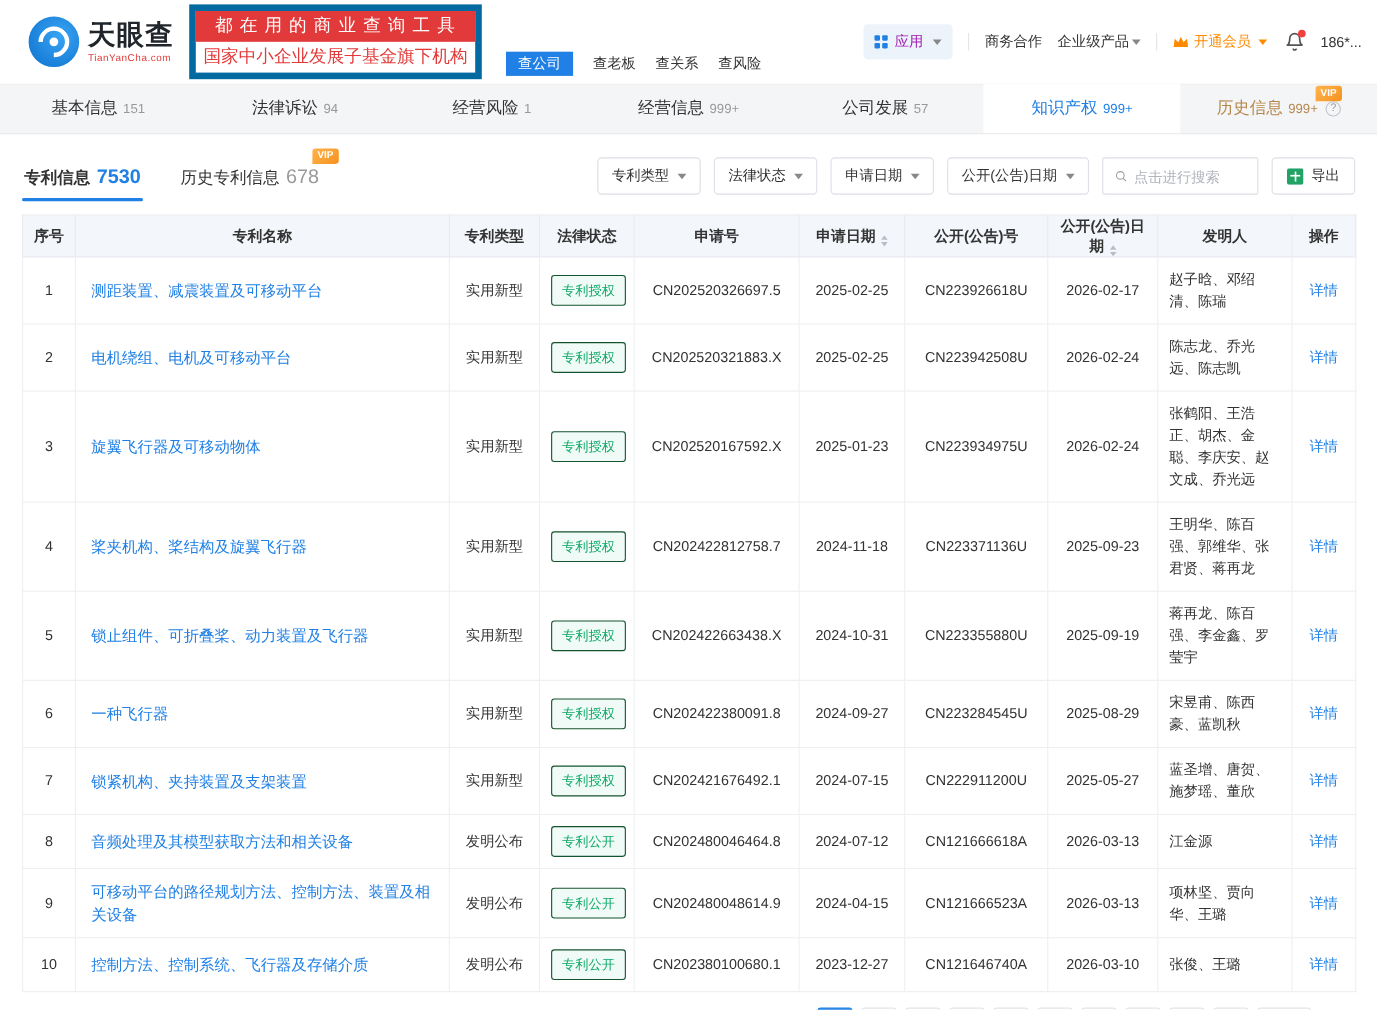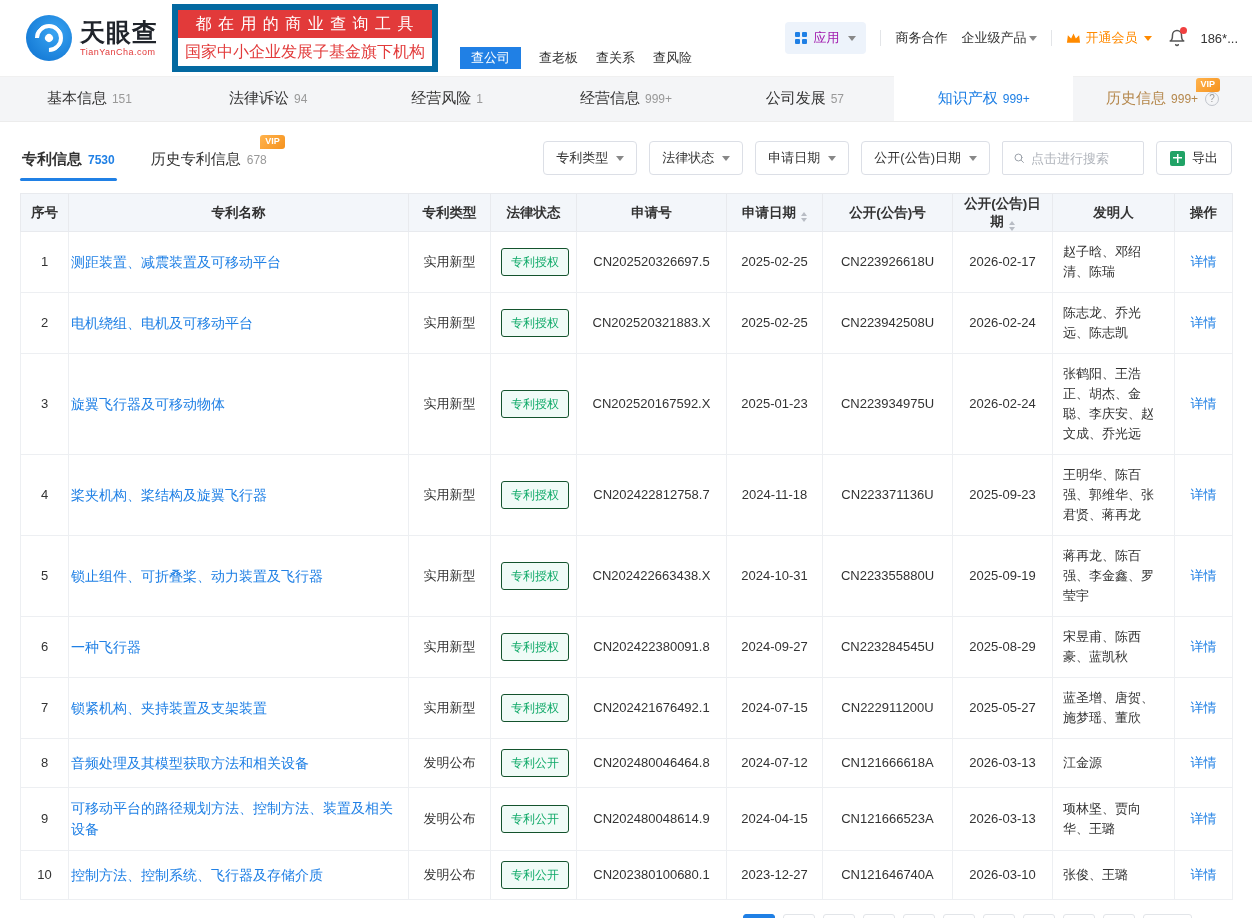--- a/index.html
+++ b/index.html
@@ -66,21 +66,21 @@
   .vip-tag { position:absolute; top:2px; right:32px; background:linear-gradient(135deg,#ffb34d,#f5921e);
     color:#fff; font-size:9px; font-weight:bold; padding:1px 5px; border-radius:3px 3px 3px 0; line-height:1.3; }
   .help-icon { width:14px; height:14px; border:1px solid #c0c4cc; border-radius:50%; color:#999;
     font-size:10px; line-height:12px; text-align:center; margin-left:2px; }
 
   
   .toolbar-row { display:flex; justify-content:space-between; align-items:flex-end;
     padding:0 20px; margin:14px 0 12px; }
   .subtabs { display:flex; gap:32px; align-items:flex-end; }
   .subtab { position:relative; font-size:15px; color:#333; padding:12px 2px 12px; cursor:pointer; margin-top:2px; }
-  .subtab .count { margin-left:6px; font-size:12px; color:#999; }
+  .subtab .count { margin-left:6px; font-size:18px; color:#999; }
   .subtab.active { font-weight:bold; }
   .subtab.active .count { color:#2080e5; font-weight:bold; }
   .subtab.active::after { content:''; position:absolute; left:0; right:0; bottom:0; height:3px;
     background:#2080e5; border-radius:2px; }
   .subtab .vip-tag { top:-3px; right:-16px; }
   .filters { display:flex; gap:12px; align-items:center; padding-bottom:6px; }
   .filter-btn { display:flex; gap:8px; align-items:center; border:1px solid #dcdfe6; background:#fff;
     border-radius:4px; padding:0 12px; height:34px; font-size:13px; color:#333; cursor:pointer; }
   .filter-btn .caret { margin-left:0; }
   .mini-search { display:flex; align-items:center; gap:6px; border:1px solid #dcdfe6; border-radius:2px;
@@ -94,21 +94,21 @@
     background-size:9px 1.5px,1.5px 9px; background-position:center; background-repeat:no-repeat; }
 
   
   .table-wrap { margin:0 20px; }
   table { width:100%; border-collapse:collapse; table-layout:fixed; font-size:13px; }
   th { background:#f3f6fa; border:1px solid #e8eaee; height:38px; font-size:13.5px; font-weight:600;
     color:#333; text-align:center; padding:0 6px; }
   td { border:1px solid #edeff2; padding:10px 10px; text-align:center; color:#333;
     line-height:20px; vertical-align:middle; word-break:break-all; }
   td.c-left { text-align:left; }
-  td.c-name { text-align:left; padding:10px 2px; }
+  td.c-name { text-align:left; padding:10px 14px; }
   .link { color:#2080e5; cursor:pointer; }
   td.c-name .link { font-size:14px; }
   .status-badge { display:inline-block; border:1px solid #14532d; color:#0fa968; background:#f0fbf7;
     padding:3px 9px; border-radius:3px; font-size:12px; white-space:nowrap; }
   .sort { display:inline-flex; flex-direction:column; gap:2px; margin-left:5px; vertical-align:1px; }
   .sort i { width:0; height:0; border-left:3.5px solid transparent; border-right:3.5px solid transparent; display:block; }
   .sort .up { border-bottom:4px solid #b8bcc4; }
   .sort .down { border-top:4px solid #b8bcc4; }
 
   

